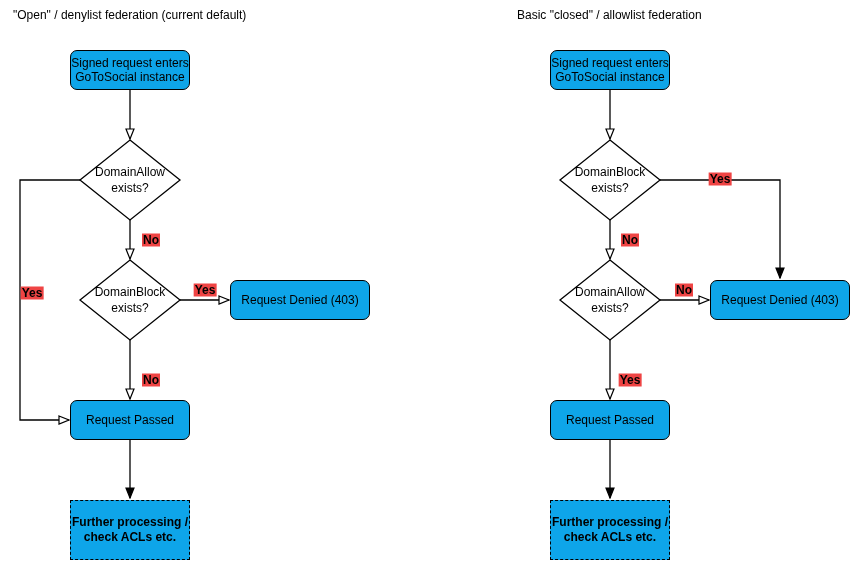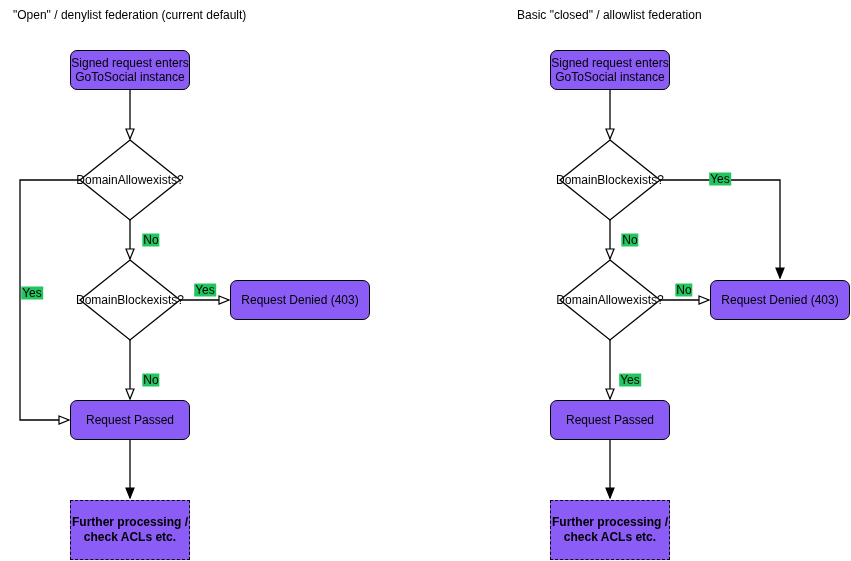--- a/index.html
+++ b/index.html
@@ -15,47 +15,48 @@
   }
   .layer { position: absolute; left: 0; top: 0; }
   .chart-title {
     position: absolute;
     white-space: nowrap;
     line-height: 14px;
   }
   .node {
     position: absolute;
     box-sizing: border-box;
-    background: #8b5cf6;
+    background: #0ea5e9;
     border: 1.3px solid #000000;
     display: flex;
     align-items: center;
     justify-content: center;
     text-align: center;
     line-height: 14px;
   }
   .rounded { border-radius: 7px; }
   .dashed  { border-style: dashed; line-height: 15px; font-weight: bold; }
   .diamond-label {
     position: absolute;
     display: flex;
-    flex-direction: row;
+    flex-direction: column;
     align-items: center;
     justify-content: center;
     text-align: center;
     line-height: 16px;
     pointer-events: none;
   }
   .edge-label {
     position: absolute;
     transform: translate(-50%, -50%);
-    background: #22c55e;
+    background: #ef4444;
     padding: 0 1px;
     line-height: 13px;
     white-space: nowrap;
+    font-weight: bold;
   }
 </style>
 </head>
 <body>
 
 <div class="canvas">
 
   <svg class="layer" width="851" height="561" viewBox="0 0 851 561">
     <defs>
       <marker id="openArrow" viewBox="0 0 12 10" markerWidth="12" markerHeight="10" refX="11" refY="5" orient="auto" markerUnits="userSpaceOnUse">

